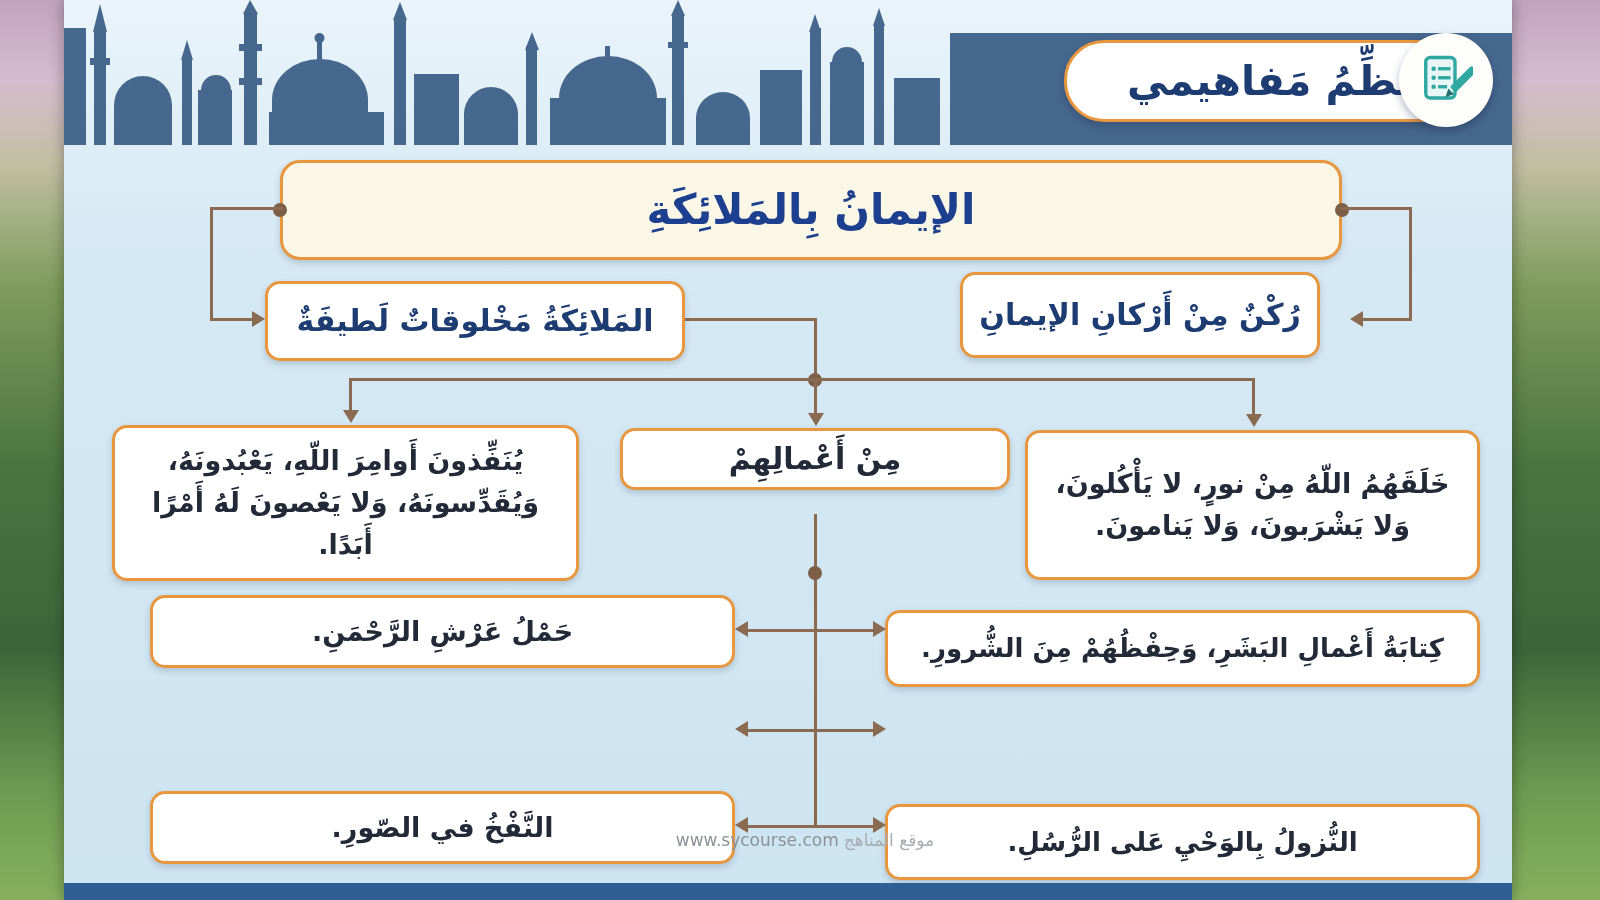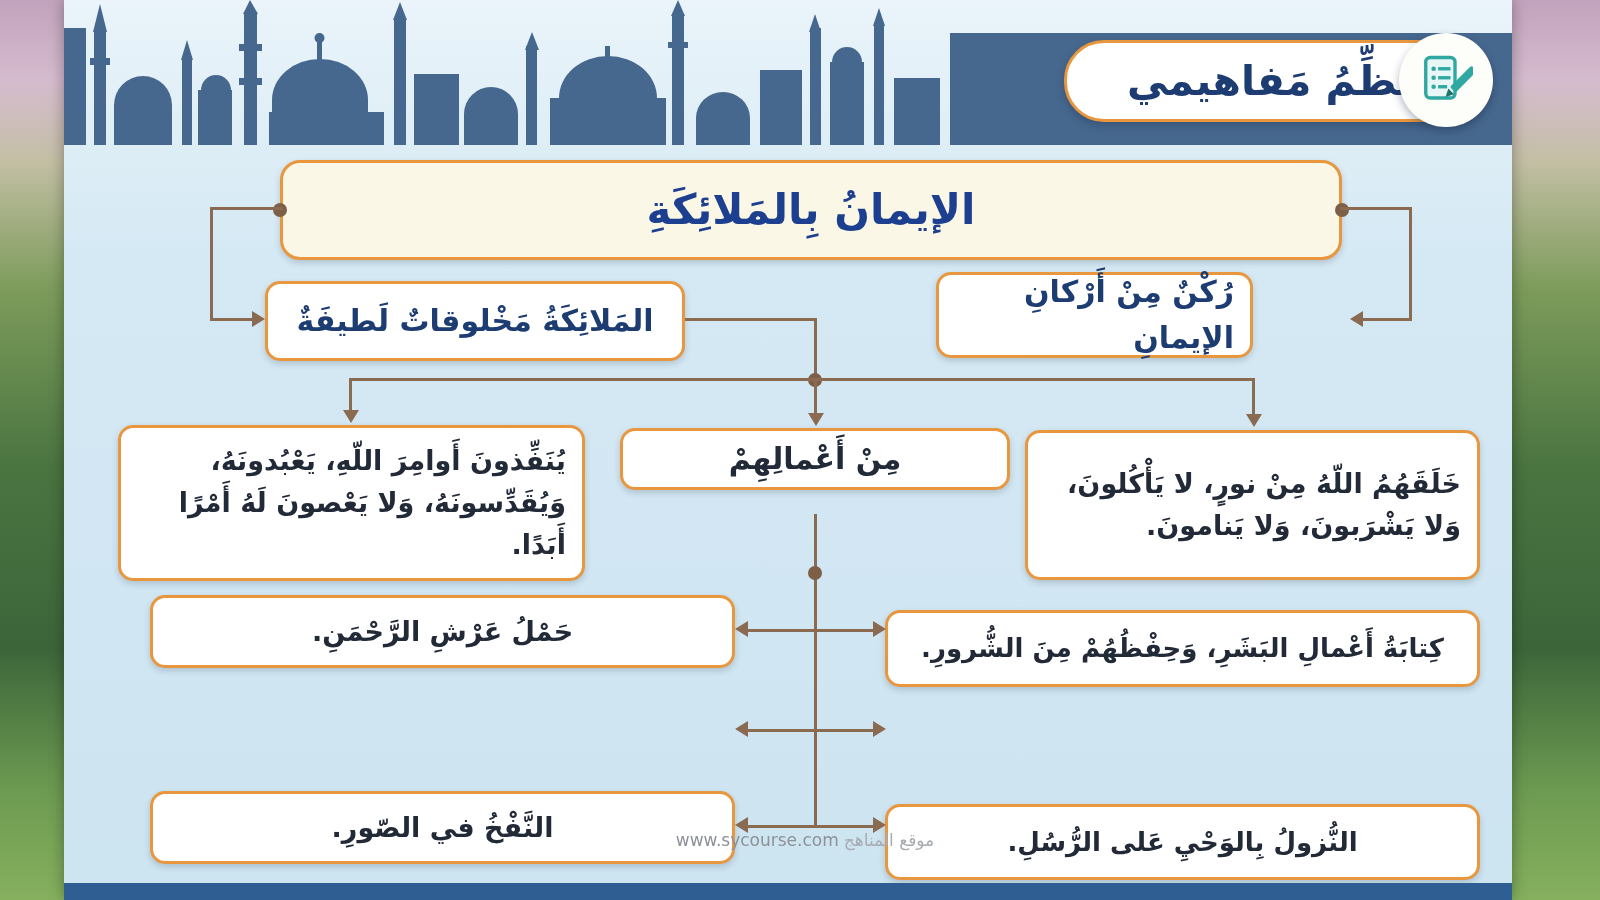--- a/index.html
+++ b/index.html
@@ -13,28 +13,28 @@
   .skyline{position:absolute;left:0;top:0;width:876px;height:145px;}
   .header-block{position:absolute;left:886px;top:33px;width:562px;height:112px;background:#47688E;}
   .badge{position:absolute;left:1000px;top:40px;width:420px;height:76px;background:#ffffff;
     border:3px solid #E8973F;border-radius:40px;box-shadow:0 4px 9px rgba(30,50,80,.35);
     display:flex;align-items:center;justify-content:center;}
   .badge-label{direction:rtl;font-weight:bold;font-size:41px;color:#1D3C72;}
   .badge-circle{position:absolute;right:-6px;top:-10px;width:94px;height:94px;border-radius:50%;
     background:#fdfdfa;box-shadow:0 4px 9px rgba(30,50,80,.35);display:flex;align-items:center;justify-content:center;}
   
   .box{position:absolute;background:#ffffff;border:3px solid #E8973F;border-radius:15px;
-    display:flex;align-items:center;justify-content:center;text-align:right;direction:rtl;
+    display:flex;align-items:center;justify-content:center;text-align:center;direction:rtl;
     font-weight:bold;color:#222a38;box-shadow:0 3px 6px rgba(40,50,70,.2);
     padding:18px 16px;box-sizing:border-box;line-height:1.55;}
   .title-box{left:216px;top:160px;width:1062px;height:100px;font-size:42px;color:#1D3F8F;
     background:#FBF7E6;border-radius:20px;}
   .child-left{left:201px;top:281px;width:420px;height:80px;font-size:30px;color:#1D3C72;}
-  .child-right{left:872px;top:272px;width:317px;height:86px;font-size:30px;color:#1D3C72;}
-  .big-left{left:54px;top:425px;width:467px;height:156px;font-size:27px;}
+  .child-right{left:896px;top:272px;width:360px;height:86px;font-size:30px;color:#1D3C72;}
+  .big-left{left:48px;top:425px;width:467px;height:156px;font-size:27px;}
   .mid-box{left:556px;top:428px;width:390px;height:62px;font-size:30px;}
   .big-right{left:961px;top:430px;width:455px;height:150px;font-size:27px;}
   .dl{left:86px;width:585px;height:73px;font-size:27px;}
   .dl1{top:595px;} .dl2{top:695px;} .dl3{top:791px;}
   .dr{left:821px;width:595px;font-size:26px;}
   .dr1{top:610px;height:77px;} .dr2{top:695px;height:73px;} .dr3{top:789px;height:76px;margin-top:15px;}
   
   .line{position:absolute;background:#8A6B52;}
   .dot{position:absolute;width:14px;height:14px;border-radius:50%;background:#7D5F47;}
   .arr-r{position:absolute;width:0;height:0;border-top:8px solid transparent;border-bottom:8px solid transparent;border-left:13px solid #8A6B52;}

